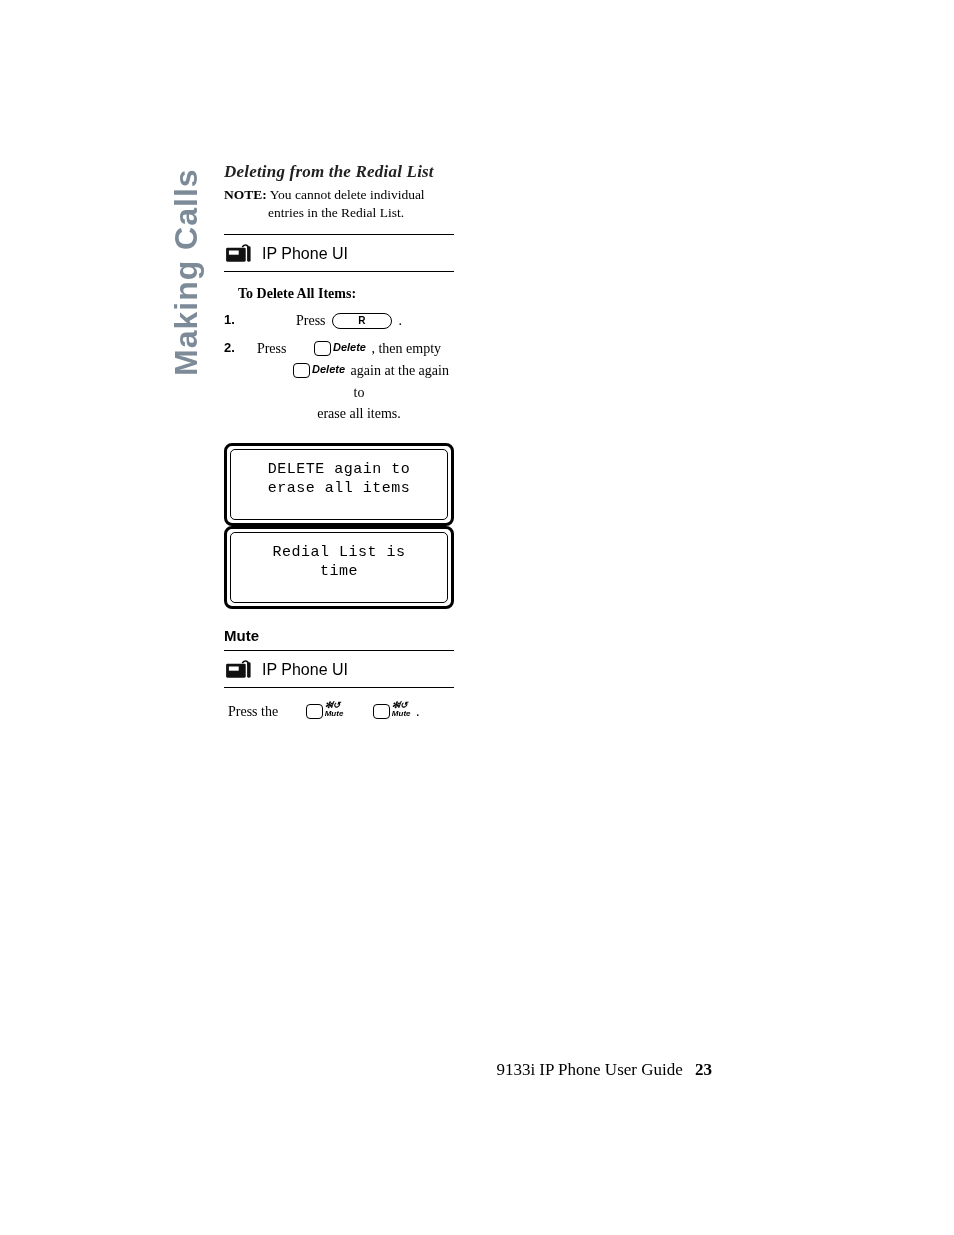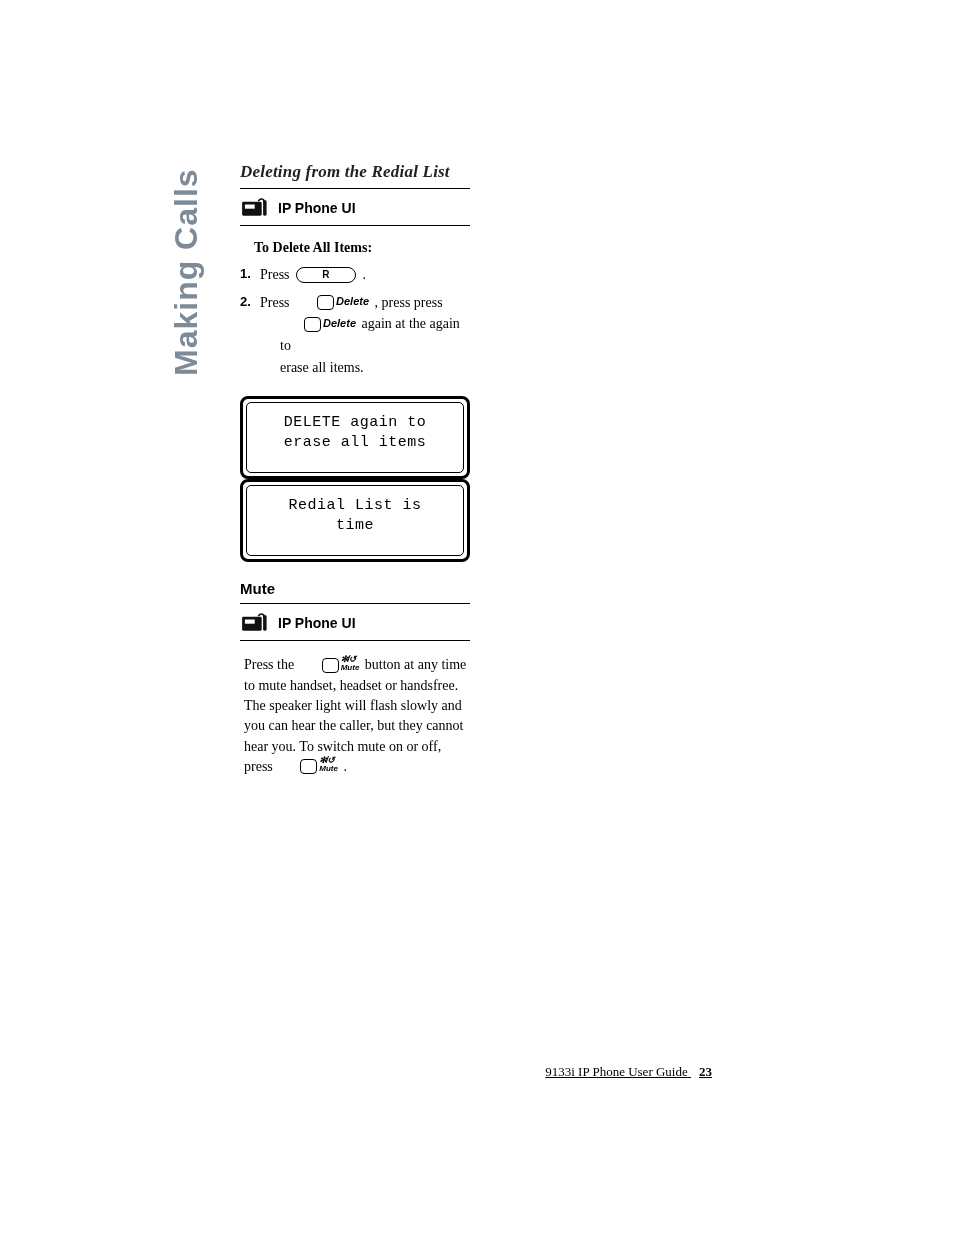--- a/index.html
+++ b/index.html
@@ -29,21 +29,21 @@
     writing-mode: vertical-rl;
     transform: rotate(180deg);
     font-family: Arial, Helvetica, sans-serif;
     font-weight: 700;
     font-size: 32px;
     color: #7d8b99;
     letter-spacing: 1px;
   }
   .content {
     position: absolute;
-    left: 240px;
+    left: 224px;
     top: 162px;
     width: 230px;
   }
   h2.redial {
     margin: 0 0 4px 0;
     font-family: "Times New Roman", Georgia, serif;
     font-style: italic;
     font-weight: 700;
     font-size: 17px;
     color: #222;
@@ -67,22 +67,22 @@
     margin: 6px 0 8px 0;
   }
   .ui-row {
     display: flex;
     align-items: center;
     gap: 10px;
     margin: 6px 0 6px 0;
   }
   .ui-row .label {
     font-family: Arial, Helvetica, sans-serif;
-    font-weight: 700;
-    font-size: 14px;
+    font-weight: 400;
+    font-size: 16px;
   }
   .phone-icon {
     width: 28px;
     height: 22px;
     display: inline-block;
   }
   .subhead {
     font-weight: 700;
     font-size: 14px;
     margin: 14px 0 8px 14px;
@@ -93,20 +93,21 @@
     margin: 0;
     counter-reset: step;
   }
   ol.steps > li {
     counter-increment: step;
     position: relative;
     padding-left: 20px;
     font-size: 14px;
     line-height: 1.55;
     margin-bottom: 6px;
+    text-align: center;
   }
   ol.steps > li::before {
     content: counter(step) ".";
     position: absolute;
     left: 0;
     top: 0;
     font-weight: 700;
     font-family: Arial, Helvetica, sans-serif;
     font-size: 13px;
   }
@@ -209,39 +210,43 @@
   .body-p {
     font-size: 14px;
     line-height: 1.45;
     margin: 14px 0 0 4px;
   }
 
   .footer {
     position: absolute;
     bottom: 155px;
     right: 242px;
-    font-size: 13px;
-    text-decoration: underline;
+    font-size: 17px;
   }
   .footer .pn {
     font-weight: 700;
     margin-left: 8px;
   }
 </style>
 </head>
 <body>
 
 <div class="page">
 
   <div class="side-tab">Making Calls</div>
 
   <div class="content">
 
     <h2 class="redial">Deleting from the Redial List</h2>
 
+    <p class="note">
+      <span class="note-label">NOTE:</span>
+      <span>You cannot delete individual</span>
+      <span class="note-indent">entries in the Redial List.</span>
+    </p>
 
     <hr class="thin">
     <div class="ui-row">
       <span class="phone-icon">
         <svg viewBox="0 0 40 30" width="28" height="22">
           <rect x="3" y="6" width="28" height="20" rx="2" fill="#111"></rect>
           <rect x="7" y="10" width="14" height="6" fill="#fff"></rect>
           <rect x="33" y="4" width="5" height="22" rx="2" fill="#111"></rect>
           <path d="M26 5 C30 0, 36 2, 34 8" stroke="#111" stroke-width="2.2" fill="none"></path>
         </svg>
@@ -259,21 +264,21 @@
           <span class="rlabel">R</span>
         </span>
         <span>.</span>
       </li>
       <li>
         <span>Press</span>
         <span class="btn-soft">
           <span class="cap"></span>
           <span class="blabel">Delete</span>
         </span>
-        <span>, press press</span>
+        <span>, then empty</span>
         <span class="step-continue">
           <span class="btn-soft">
             <span class="cap"></span>
             <span class="blabel">Delete</span>
           </span>
           <span>again at the again to</span>
         </span>
         <span class="step-continue">erase all items.</span>
       </li>
     </ol>
@@ -311,21 +316,20 @@
 
     <p class="body-p">
       <span>Press the</span>
       <span class="btn-soft btn-mute">
         <span class="cap"></span>
         <span class="mlabel">
           <span class="glyph">✻/↺</span>
           <span>Mute</span>
         </span>
       </span>
-      <span>button at any time to mute handset, headset or handsfree. The speaker light will flash slowly and you can hear the caller, but they cannot hear you. To switch mute on or off, press</span>
       <span class="btn-soft btn-mute">
         <span class="cap"></span>
         <span class="mlabel">
           <span class="glyph">✻/↺</span>
           <span>Mute</span>
         </span>
       </span>
       <span>.</span>
     </p>
 

